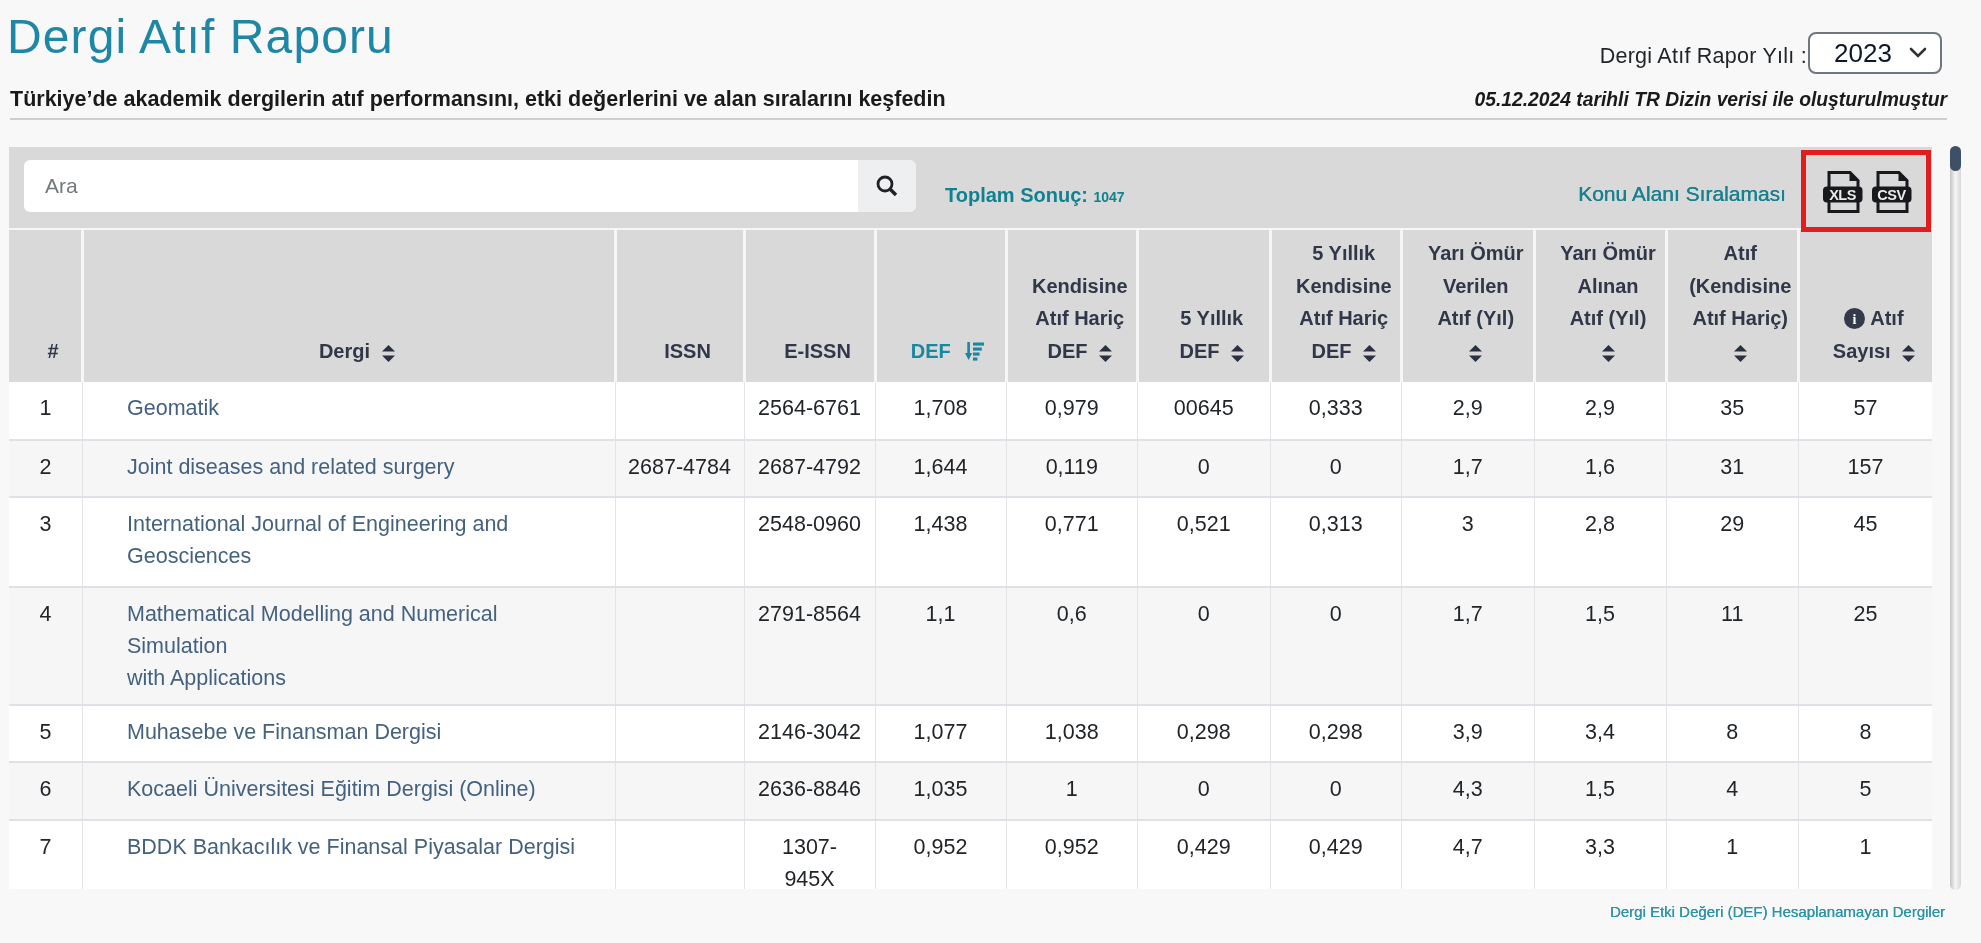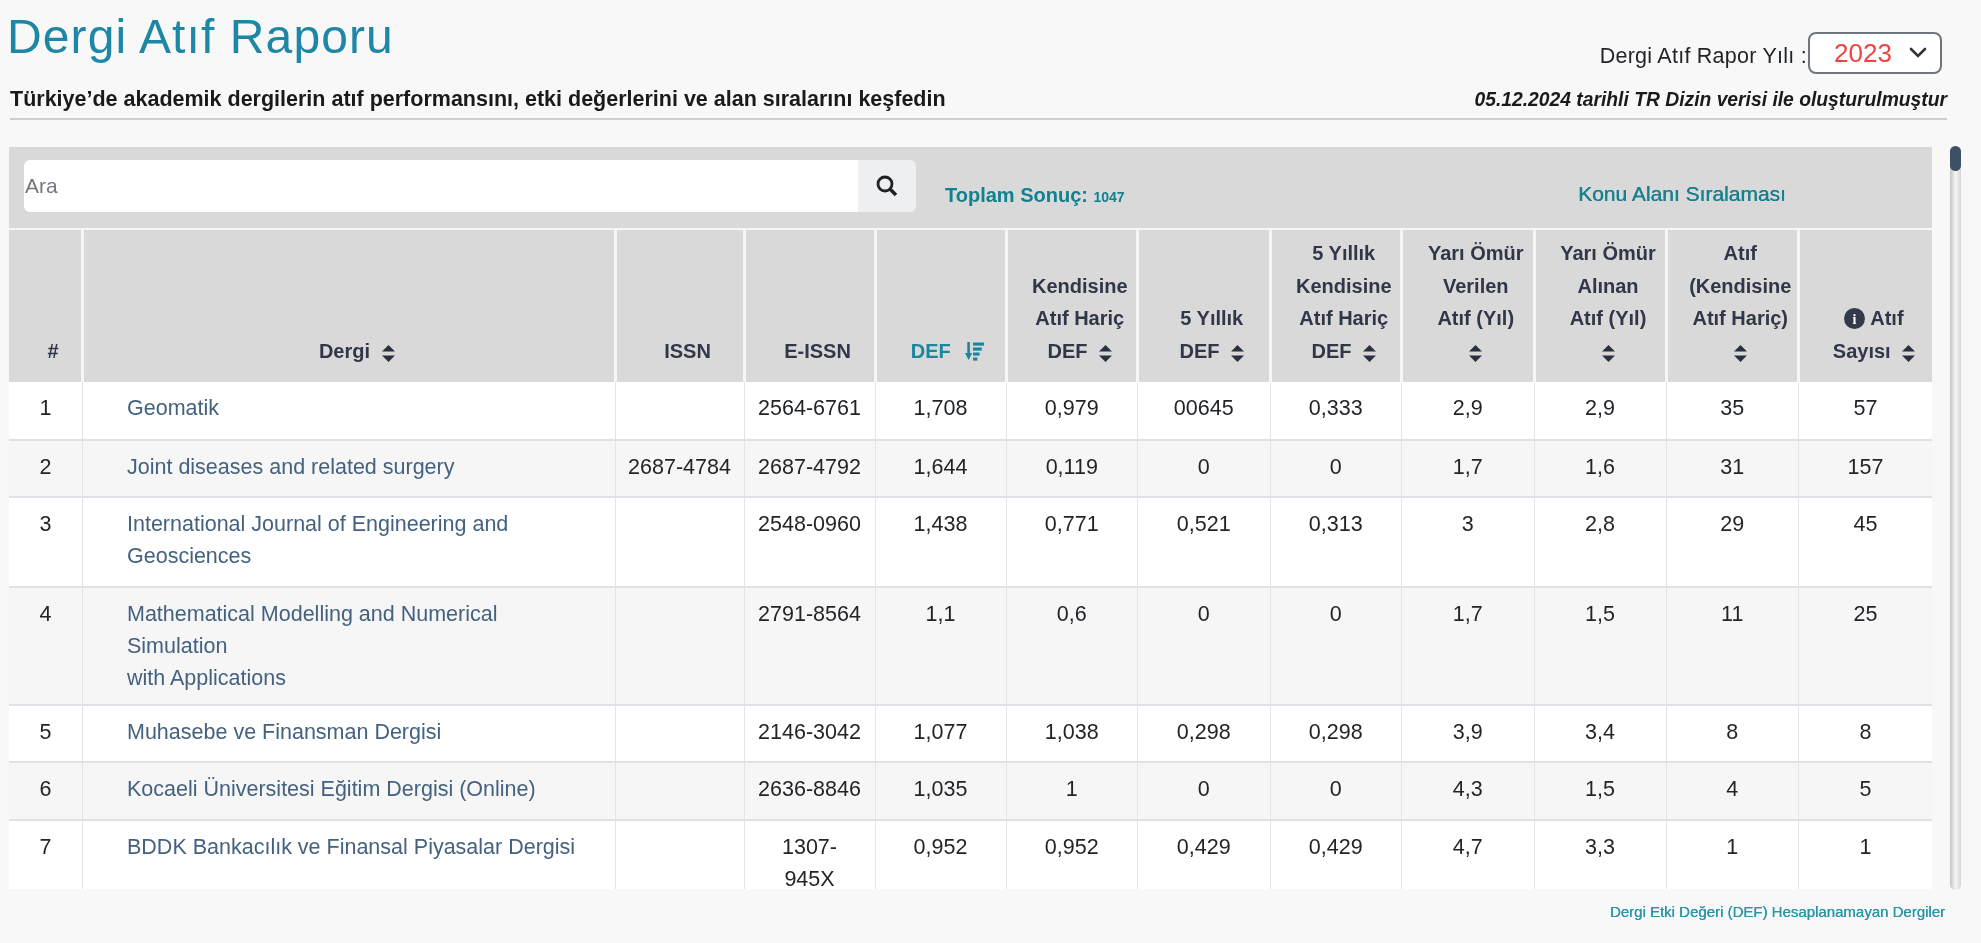--- a/index.html
+++ b/index.html
@@ -5,32 +5,32 @@
 <style>
   * { margin:0; padding:0; box-sizing:border-box; }
   html,body { width:1981px; height:943px; background:#f8f8f8; overflow:hidden;
               font-family:"Liberation Sans", sans-serif; }
   body { position:relative; }
   .abs { position:absolute; }
 
   #title { left:7px; top:10px; font-size:48px; letter-spacing:1.1px; color:#1e87a6; font-weight:400; line-height:54px; }
   #yearlbl { right:174px; top:44px; font-size:21.5px; letter-spacing:0.25px; color:#212529; line-height:24px; }
   #yearsel { left:1808px; top:32px; width:134px; height:42px; background:#fff;
-             border:2px solid #6f767d; border-radius:8px; font-size:26px; color:#ef4444;
+             border:2px solid #6f767d; border-radius:8px; font-size:26px; color:#0f172a;
              line-height:38px; padding-left:24px; }
   #yearsel svg { position:absolute; right:13px; top:13px; }
   #subtitle { left:10px; top:87px; font-size:21.5px; font-weight:bold; color:#1a1a1a; }
   #datenote { right:34px; top:89px; font-size:19.3px; font-weight:bold; font-style:italic; color:#1a1a1a; }
   #hr { left:10px; top:118px; width:1937px; height:2px; background:#cccecf; }
 
   #panel { left:9px; top:147px; width:1923px; height:742px; background:#fff; overflow:hidden; }
   #toolbar { position:relative; width:100%; height:81px; background:#d9d9d9; }
   #search { position:absolute; left:15px; top:13px; width:834px; height:52px; background:#fff;
             border-radius:6px 0 0 6px; font-size:21px; color:#72787e; line-height:52px;
-            padding-left:1px; }
+            padding-left:21px; }
   #sbtn { position:absolute; left:849px; top:13px; width:58px; height:52px; background:#edeff1;
           border-radius:0 6px 6px 0; }
   #sbtn svg { position:absolute; left:17px; top:14px; }
   #toplam { position:absolute; left:936px; top:37px; font-size:20px; font-weight:bold; color:#12818f; }
   #toplam span { font-size:14px; }
   #konu { position:absolute; left:1569px; top:35px; font-size:21px; color:#17818f; text-shadow:0.4px 0 0 #17818f; }
   #redbox { position:absolute; left:1792px; top:3px; width:130px; height:82px;
             border:5px solid #e11d1d; }
   .ficon { position:absolute; top:15px; }
 
@@ -65,20 +65,34 @@
     <div id="toolbar">
       <div id="search">Ara</div>
       <div id="sbtn">
         <svg width="24" height="24" viewBox="0 0 24 24">
           <circle cx="10" cy="10" r="7" fill="none" stroke="#1f2124" stroke-width="2.8"></circle>
           <line x1="15.2" y1="15.2" x2="21" y2="21" stroke="#1f2124" stroke-width="3.4" stroke-linecap="butt"></line>
         </svg>
       </div>
       <div id="toplam">Toplam Sonuç: <span>1047</span></div>
       <div id="konu">Konu Alanı Sıralaması</div>
+      <div id="redbox">
+        <svg class="ficon" style="left:16px" width="41" height="44" viewBox="0 0 41 44">
+          <path d="M7 2.5 H28 L36 10.5 V41.5 H7 Z" fill="none" stroke="#17191c" stroke-width="3"></path>
+          <path d="M27.5 2 V11 H36.5 Z" fill="#17191c"></path>
+          <rect x="1" y="16.5" width="39.5" height="16" rx="4" fill="#17191c"></rect>
+          <text x="20.5" y="29.8" text-anchor="middle" font-size="14.5" font-weight="bold" fill="#ececec" font-family="Liberation Sans" letter-spacing="-0.5">XLS</text>
+        </svg>
+        <svg class="ficon" style="left:65px" width="41" height="44" viewBox="0 0 41 44">
+          <path d="M7 2.5 H28 L36 10.5 V41.5 H7 Z" fill="none" stroke="#17191c" stroke-width="3"></path>
+          <path d="M27.5 2 V11 H36.5 Z" fill="#17191c"></path>
+          <rect x="1" y="16.5" width="39.5" height="16" rx="4" fill="#17191c"></rect>
+          <text x="20.5" y="29.8" text-anchor="middle" font-size="14.5" font-weight="bold" fill="#ececec" font-family="Liberation Sans" letter-spacing="-0.5">CSV</text>
+        </svg>
+      </div>
     </div>
     <table>
       <colgroup>
         <col style="width:73.5px">
         <col style="width:532.5px">
         <col style="width:129px">
         <col style="width:131px">
         <col style="width:131px">
         <col style="width:131.5px">
         <col style="width:132.5px">

